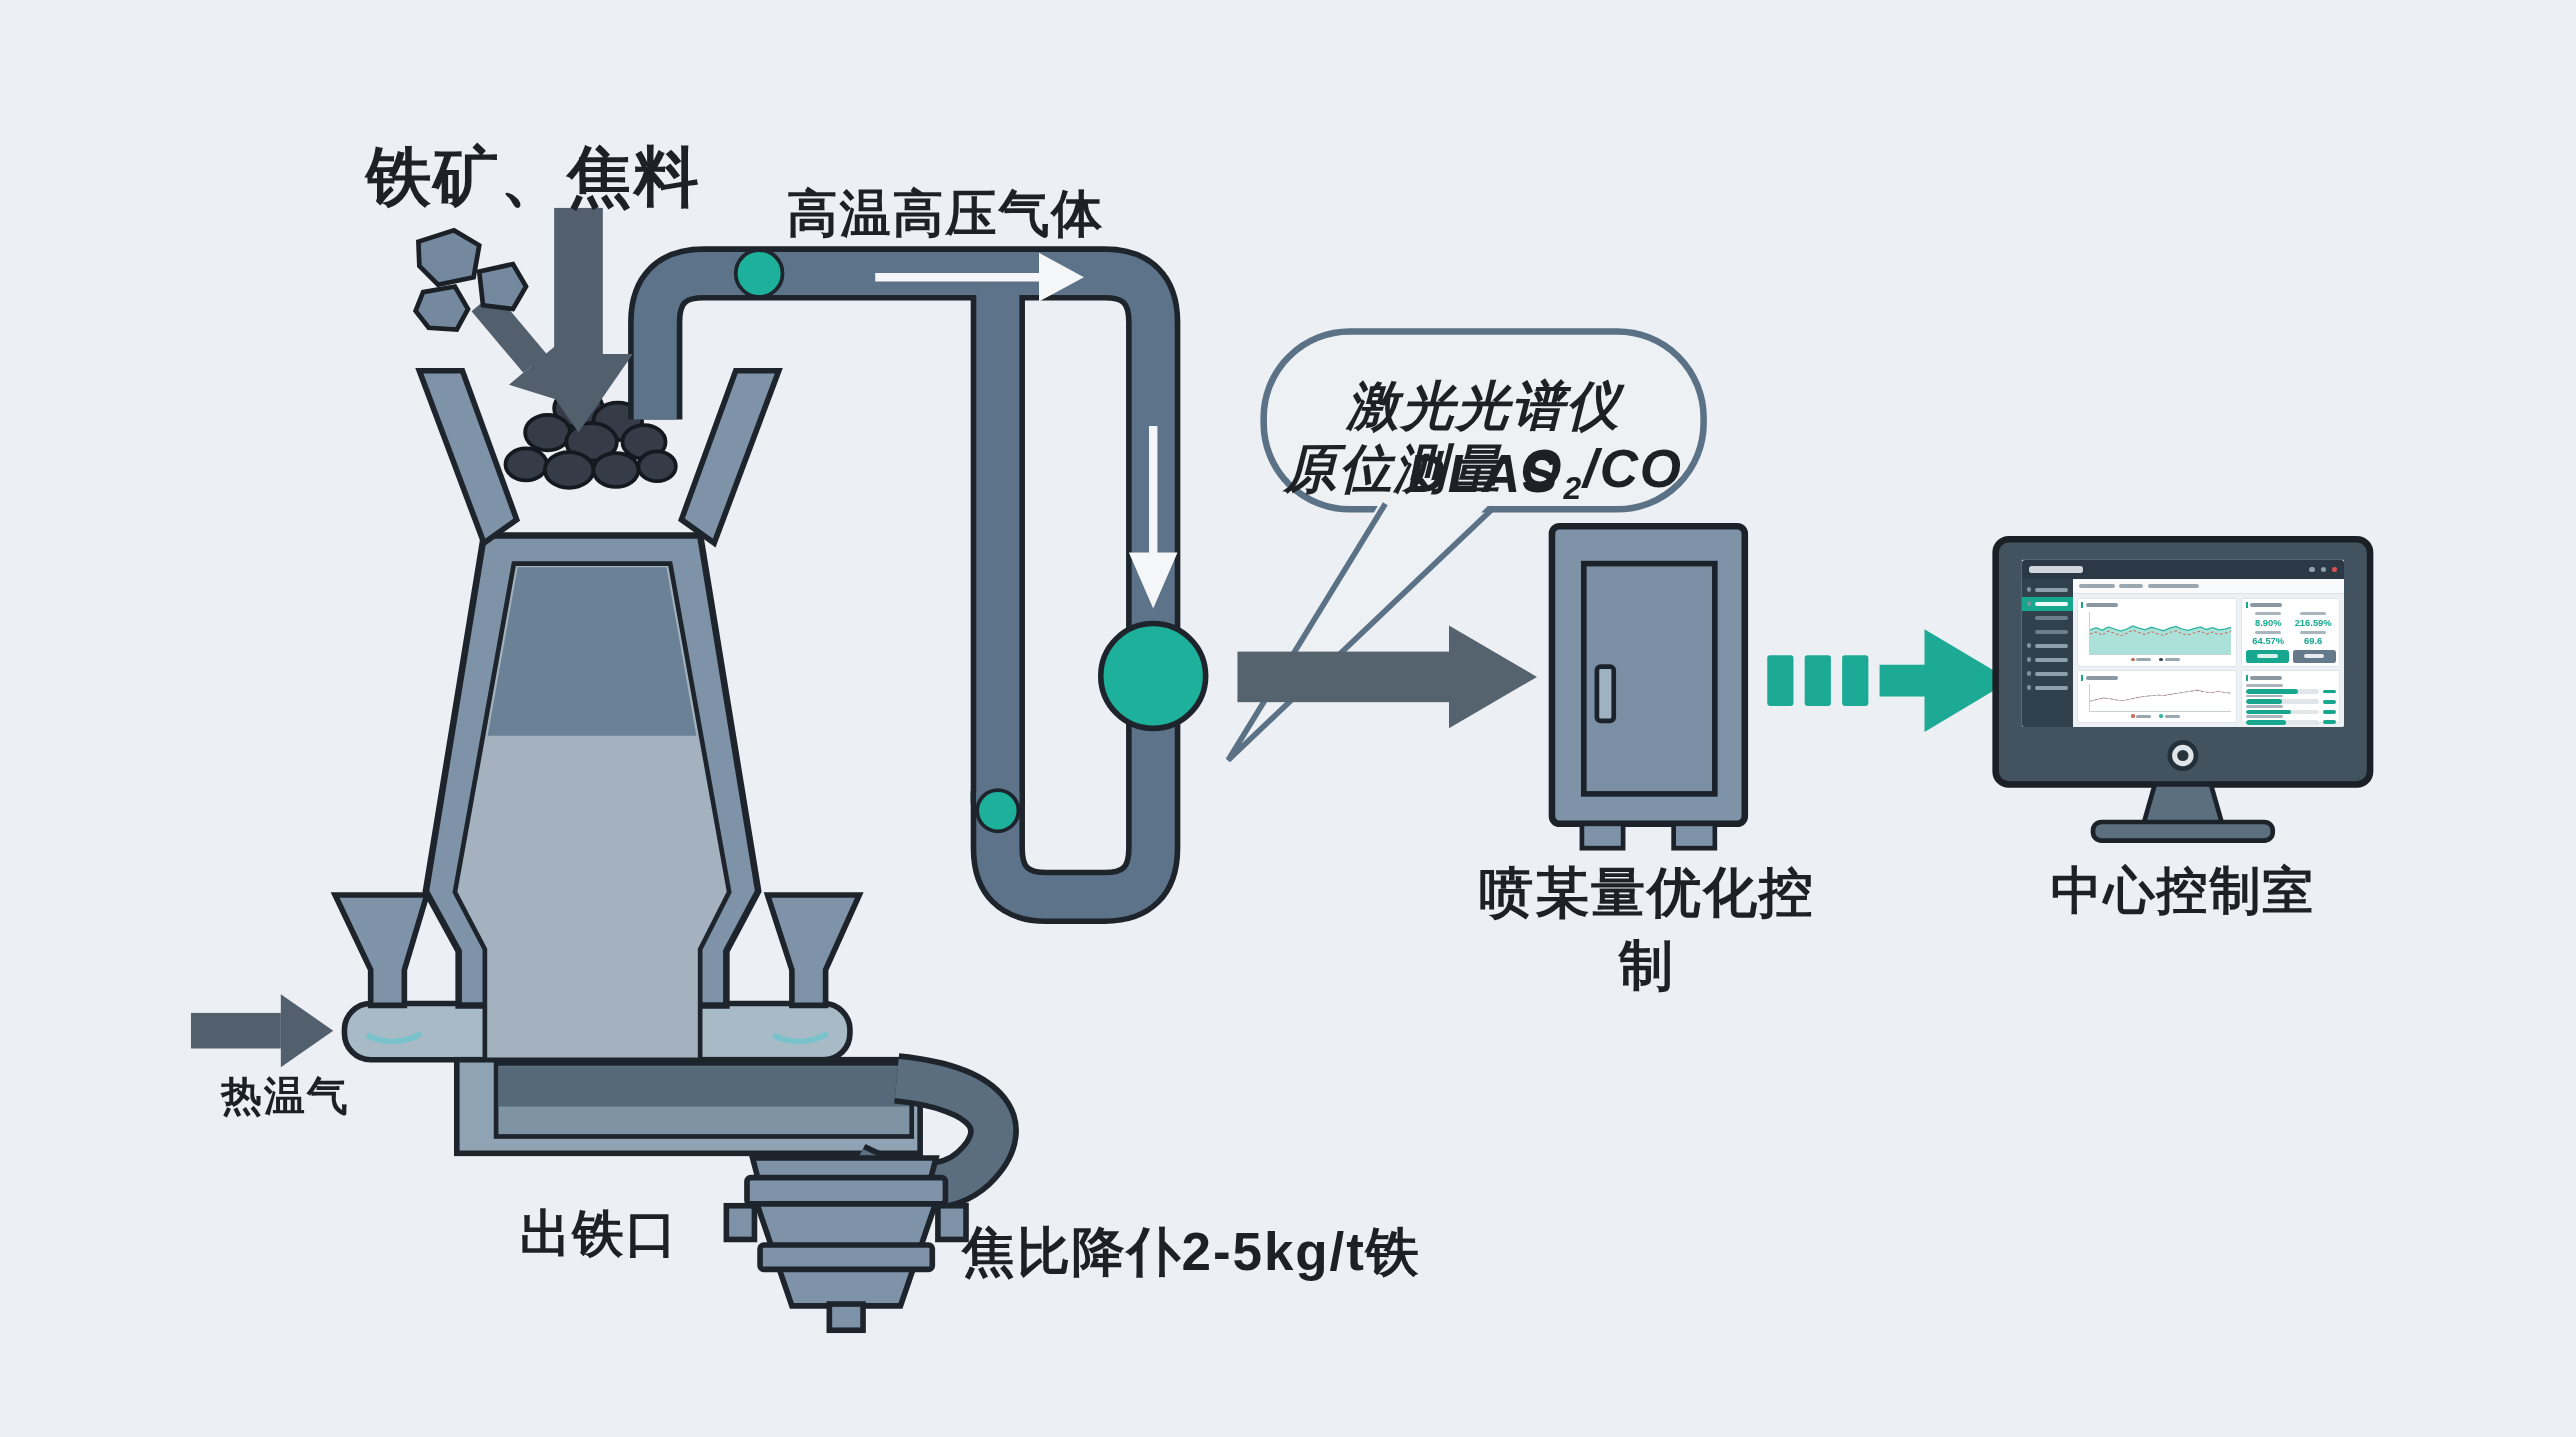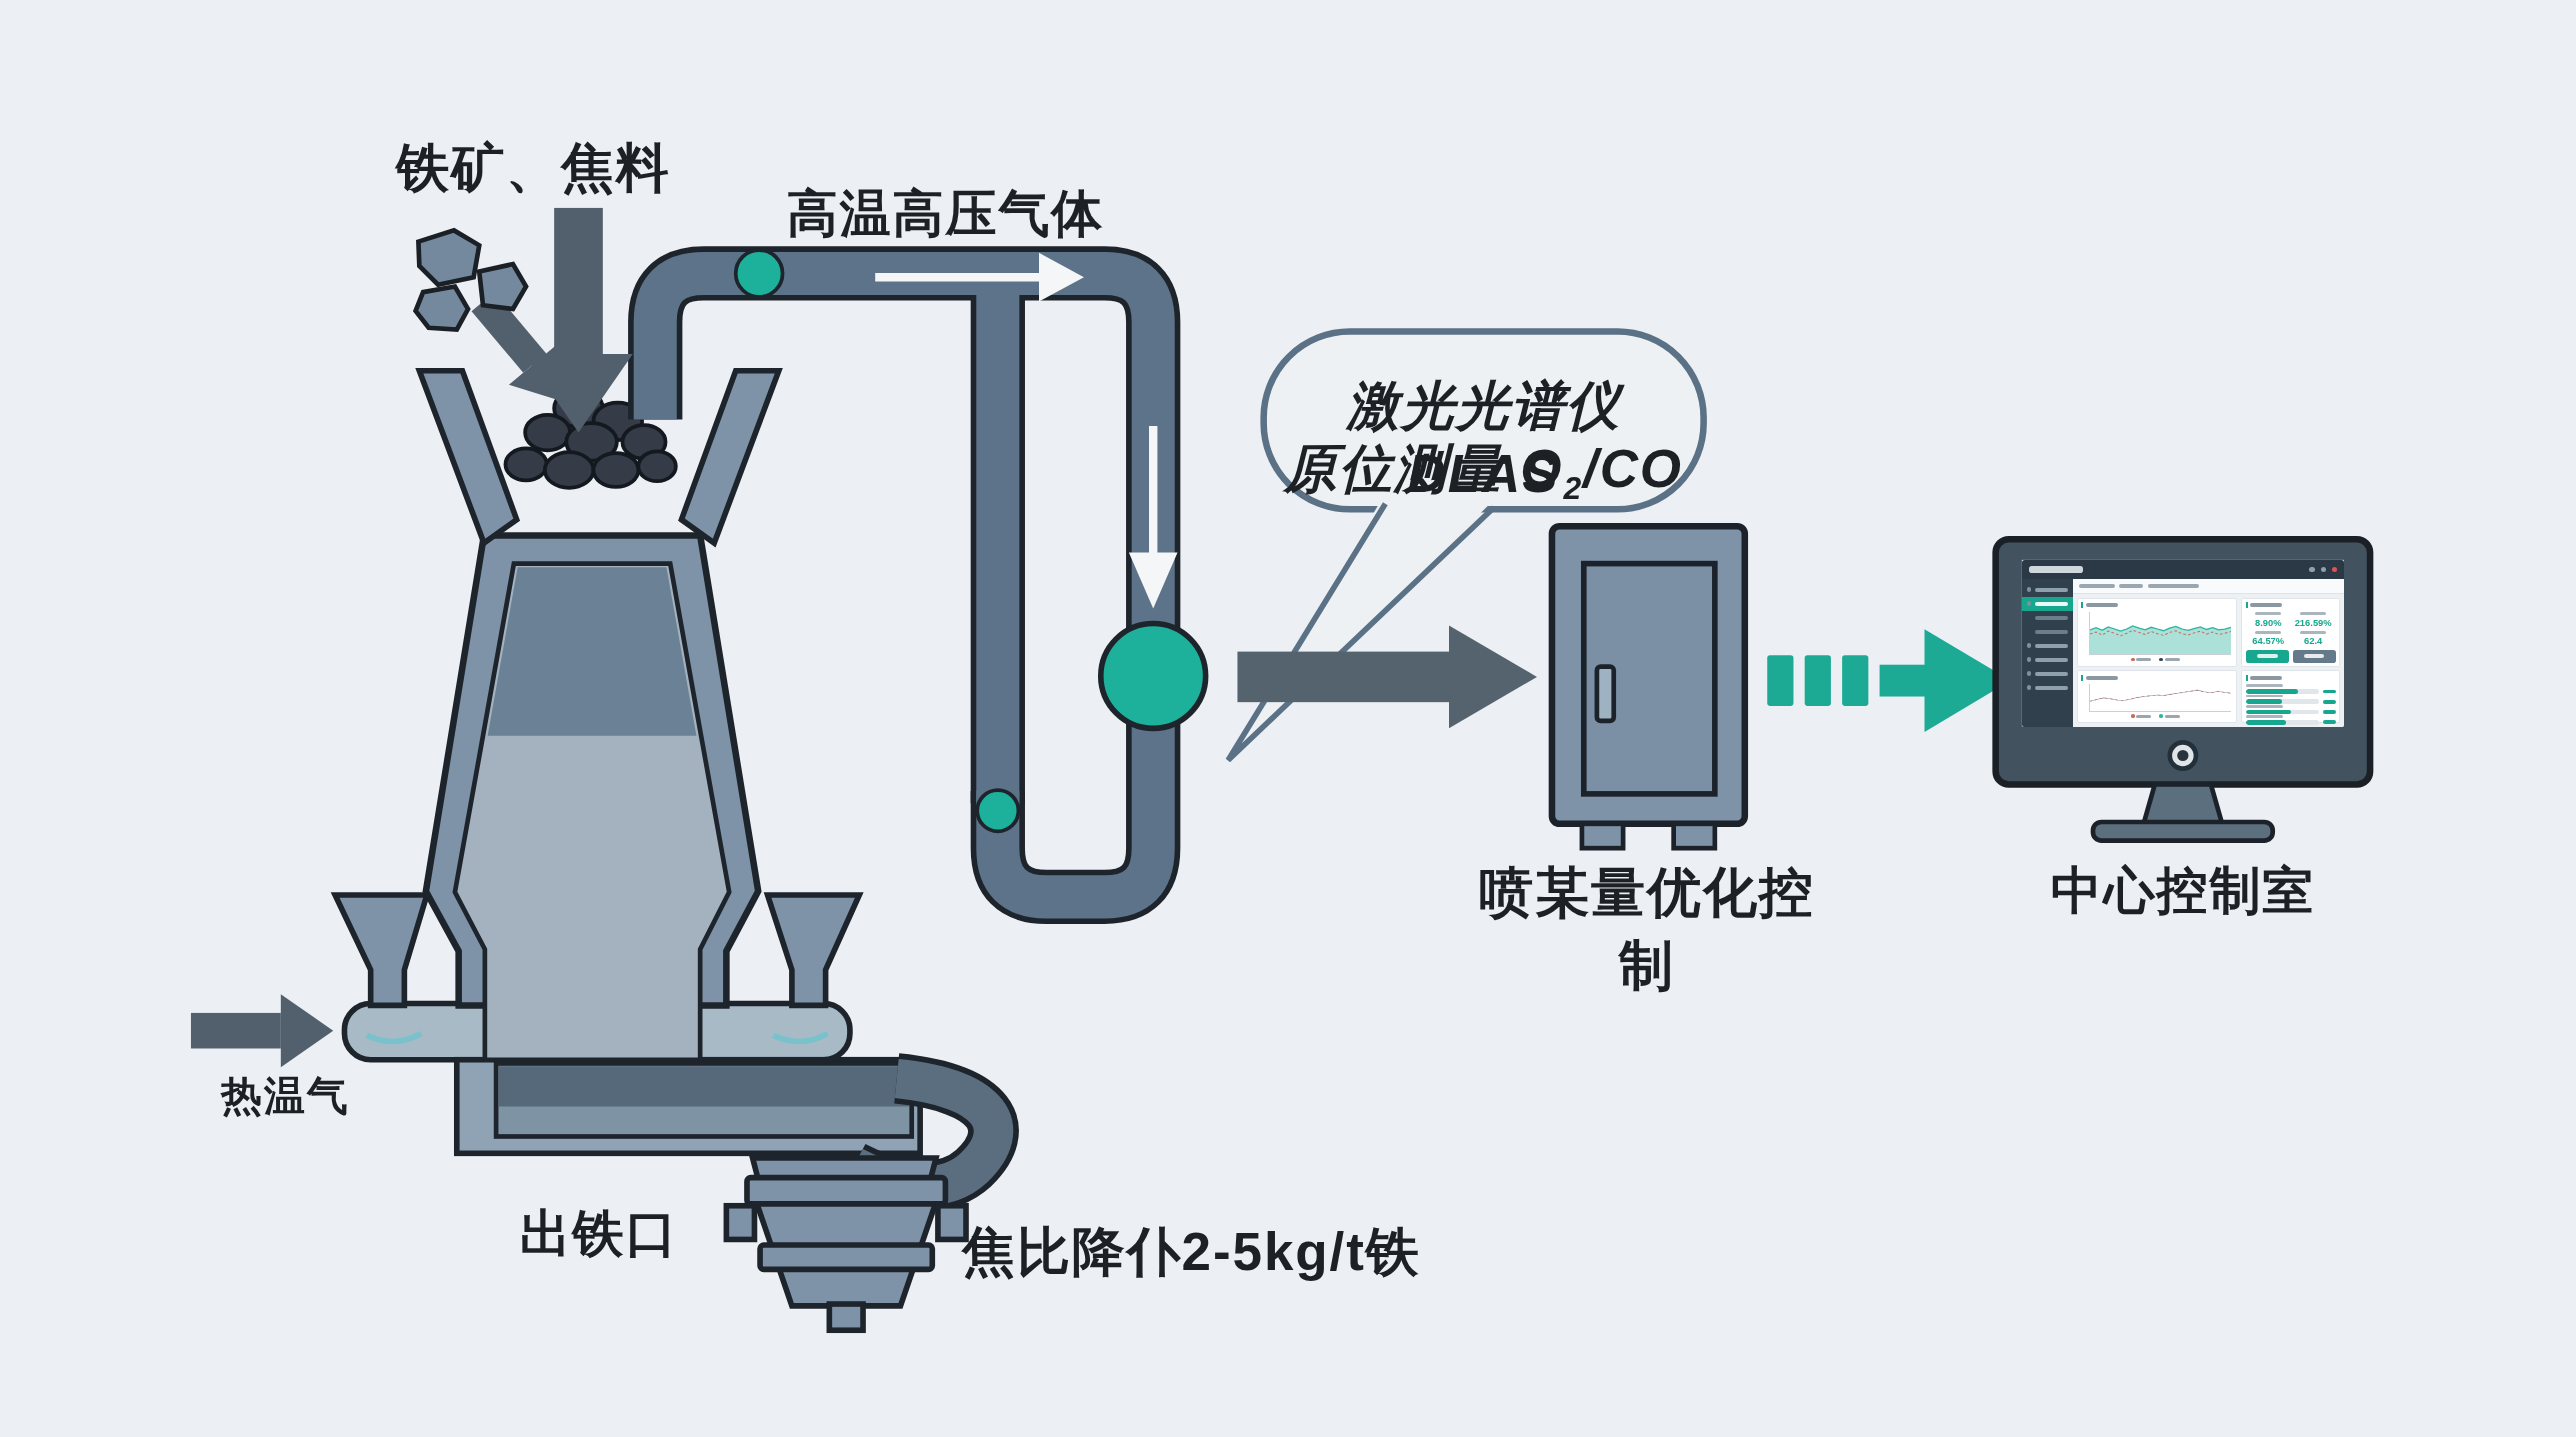--- a/index.html
+++ b/index.html
@@ -175,21 +175,21 @@
   <g>
     <rect x="2132" y="576" width="400" height="262" rx="14" fill="#42525f" stroke="#1a2026" stroke-width="7"></rect>
     <rect x="2160" y="598" width="344" height="178" fill="#e7ebee"></rect>
     <circle cx="2332" cy="807" r="14" fill="#dfe4e8" stroke="#23303a" stroke-width="5"></circle>
     <circle cx="2332" cy="807" r="6" fill="#2a333c"></circle>
     <polygon points="2302,838 2362,838 2374,880 2290,880" fill="#5b6f7e" stroke="#1c222a" stroke-width="5"></polygon>
     <rect x="2236" y="878" width="192" height="20" rx="9" fill="#5b6f7e" stroke="#1c222a" stroke-width="5"></rect>
   </g>
 </svg>
 
-<div class="lbl center" style="left:365px;top:133px;width:337px;font-size:53px;">铁矿、焦料</div>
+<div class="lbl center" style="left:365px;top:133px;width:337px;font-size:65px;">铁矿、焦料</div>
 <div class="lbl center" style="left:749px;top:180px;width:393px;font-size:51px;">高温高压气体</div>
 
 <div class="lbl center" style="left:1273px;top:371px;width:421px;font-size:53px;font-style:italic;">激光光谱仪 DLAS</div>
 <div class="lbl center" style="left:1273px;top:434px;width:421px;font-size:53px;font-style:italic;"><span>原位测量 O</span><sub class="o2">2</sub><span>/CO</span></div>
 
 <div class="lbl" style="left:221px;top:1069px;font-size:41px;">热温气</div>
 <div class="lbl center" style="left:468px;top:1200px;width:262px;font-size:51px;">出铁口</div>
 <div class="lbl" style="left:962px;top:1217px;font-size:53px;">焦比降仆2-5kg/t铁</div>
 <div class="lbl center" style="left:1460px;top:857px;width:374px;font-size:54px;">喷某量优化控制</div>
 <div class="lbl center" style="left:1996px;top:857px;width:374px;font-size:51px;">中心控制室</div>
@@ -274,21 +274,21 @@
             <div class="stat">
                 <div class="slabel"></div>
                 <div class="sval">216.59%</div>
               </div>
             <div class="stat">
                 <div class="slabel"></div>
                 <div class="sval">64.57%</div>
               </div>
             <div class="stat">
                 <div class="slabel"></div>
-                <div class="sval">62.4</div>
+                <div class="sval">69.6</div>
               </div>
           </div>
           <div class="btn-row">
             <div class="db-btn teal">
                 <div class="bbar"></div>
               </div>
             <div class="db-btn slate">
                 <div class="bbar"></div>
               </div>
           </div>

